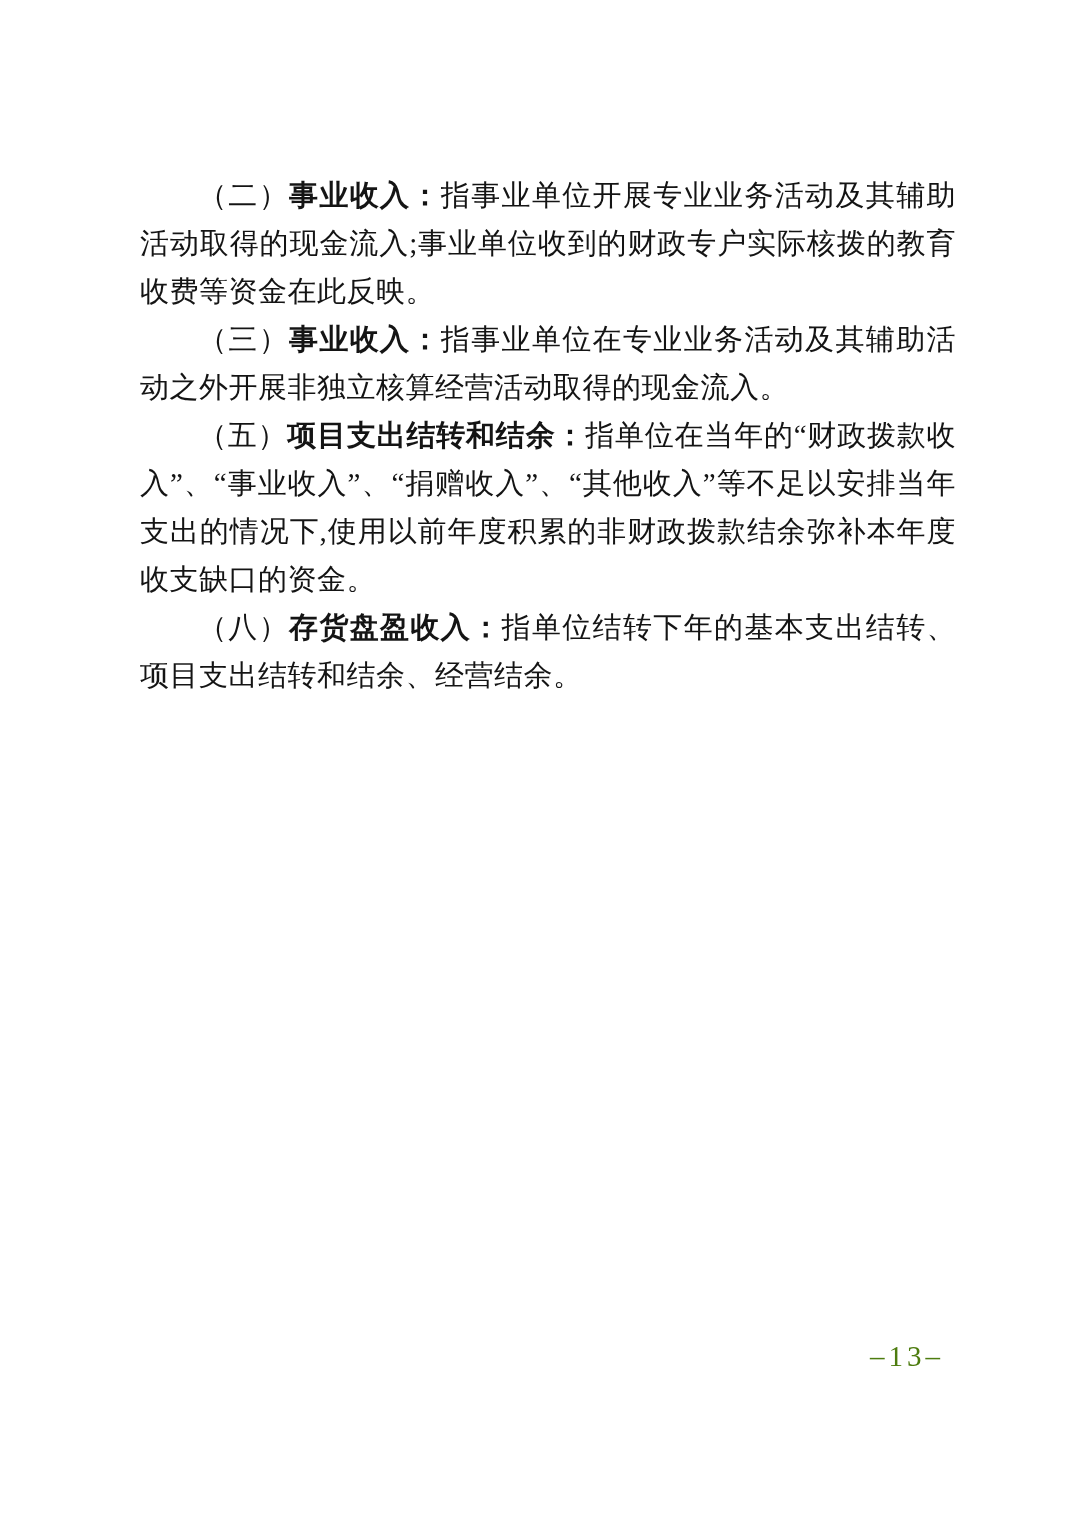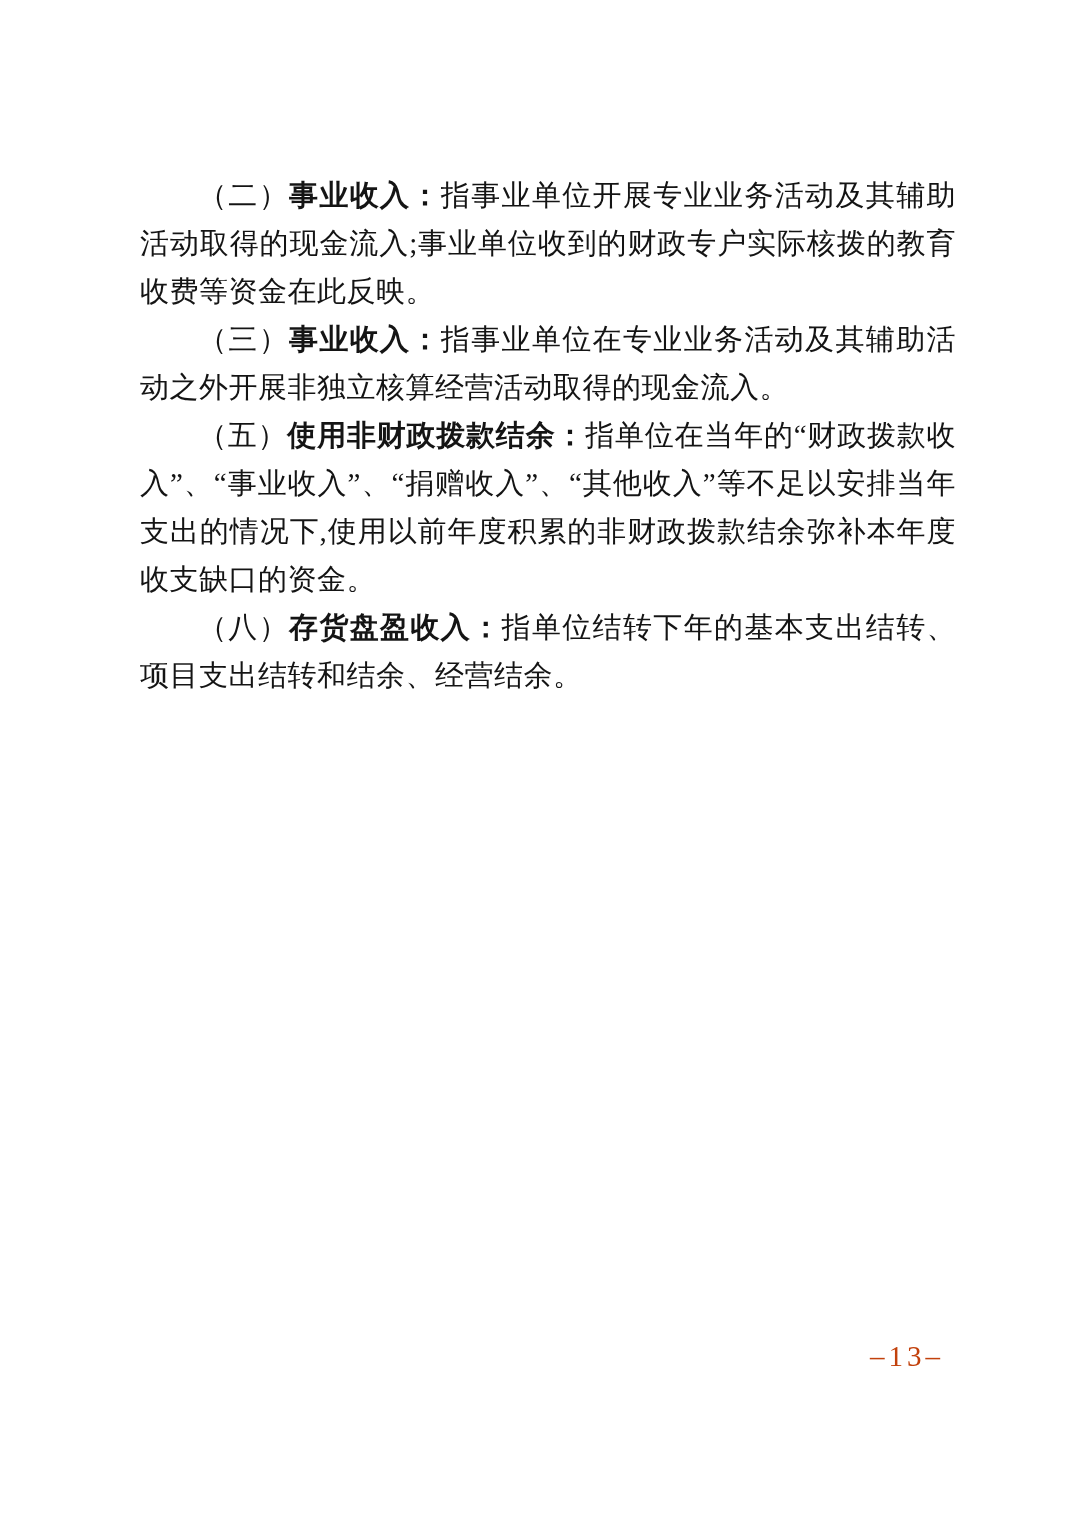--- a/index.html
+++ b/index.html
@@ -33,35 +33,35 @@
   }
   .term {
     font-weight: 700;
   }
   .page-number {
     position: absolute;
     top: 1340px;
     right: 130px;
     font-size: 29px;
     letter-spacing: 4px;
-    color: #c2410c;
+    color: #4d7c0f;
   }
 </style>
 </head>
 <body>
 
 <div class="page">
   <div class="content">
 
     <p class="para"><span class="num">（二）</span><span class="term">事业收入：</span><span class="body-text">指事业单位开展专业业务活动及其辅助活动取得的现金流入;事业单位收到的财政专户实际核拨的教育收费等资金在此反映。</span></p>
 
     <p class="para"><span class="num">（三）</span><span class="term">事业收入：</span><span class="body-text">指事业单位在专业业务活动及其辅助活动之外开展非独立核算经营活动取得的现金流入。</span></p>
 
 
-    <p class="para"><span class="num">（五）</span><span class="term">使用非财政拨款结余：</span><span class="body-text">指单位在当年的“财政拨款收入”、“事业收入”、“捐赠收入”、“其他收入”等不足以安排当年支出的情况下,使用以前年度积累的非财政拨款结余弥补本年度收支缺口的资金。</span></p>
+    <p class="para"><span class="num">（五）</span><span class="term">项目支出结转和结余：</span><span class="body-text">指单位在当年的“财政拨款收入”、“事业收入”、“捐赠收入”、“其他收入”等不足以安排当年支出的情况下,使用以前年度积累的非财政拨款结余弥补本年度收支缺口的资金。</span></p>
 
 
 
     <p class="para"><span class="num">（八）</span><span class="term">存货盘盈收入：</span><span class="body-text">指单位结转下年的基本支出结转、项目支出结转和结余、经营结余。</span></p>
 
   </div>
 
   <div class="page-number">–13–</div>
 </div>
 

